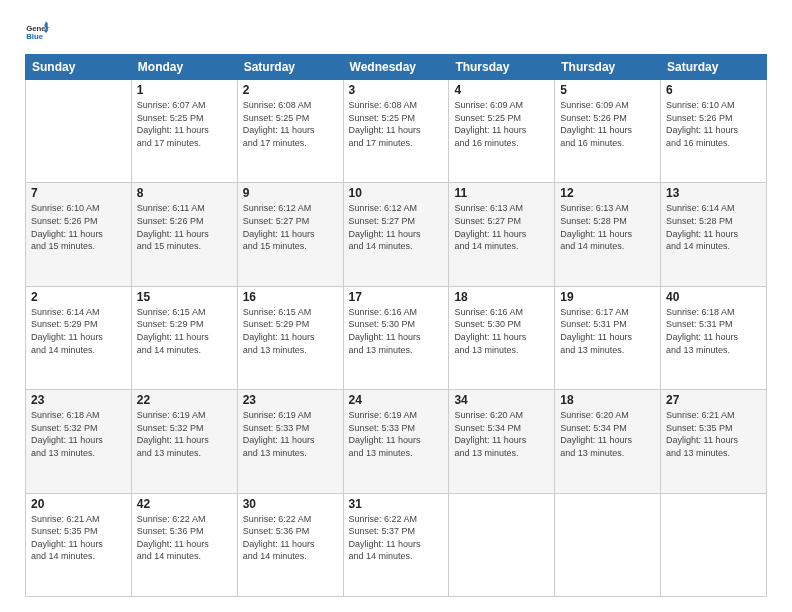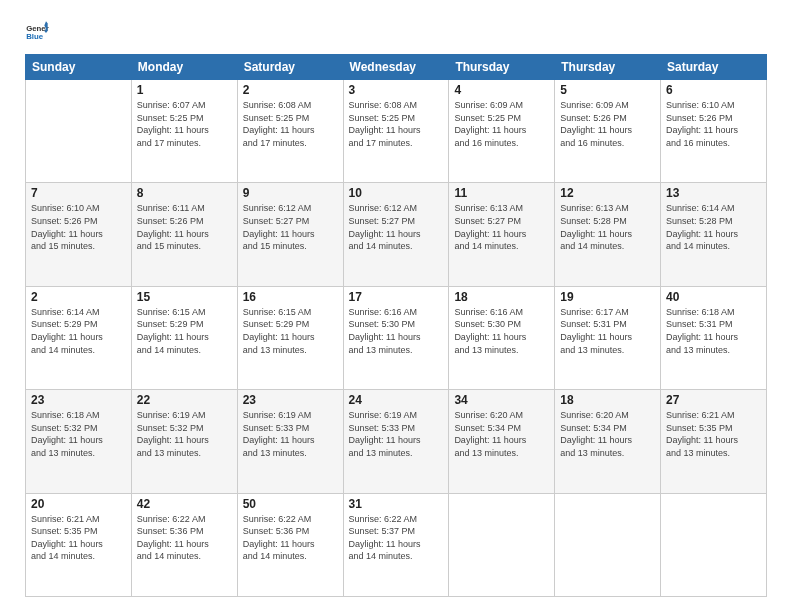--- a/index.html
+++ b/index.html
@@ -247,21 +247,21 @@
         <tr class="row-white">
           <td>
             <span class="day-number">20</span>
             <div class="day-info">Sunrise: 6:21 AM<br>Sunset: 5:35 PM<br>Daylight: 11 hours <br>and 14 minutes.</div>
           </td>
           <td>
             <span class="day-number">42</span>
             <div class="day-info">Sunrise: 6:22 AM<br>Sunset: 5:36 PM<br>Daylight: 11 hours <br>and 14 minutes.</div>
           </td>
           <td>
-            <span class="day-number">50</span>
+            <span class="day-number">30</span>
             <div class="day-info">Sunrise: 6:22 AM<br>Sunset: 5:36 PM<br>Daylight: 11 hours <br>and 14 minutes.</div>
           </td>
           <td>
             <span class="day-number">31</span>
             <div class="day-info">Sunrise: 6:22 AM<br>Sunset: 5:37 PM<br>Daylight: 11 hours <br>and 14 minutes.</div>
           </td>
           <td class="empty-cell"></td>
           <td class="empty-cell"></td>
           <td class="empty-cell"></td>
         </tr>

